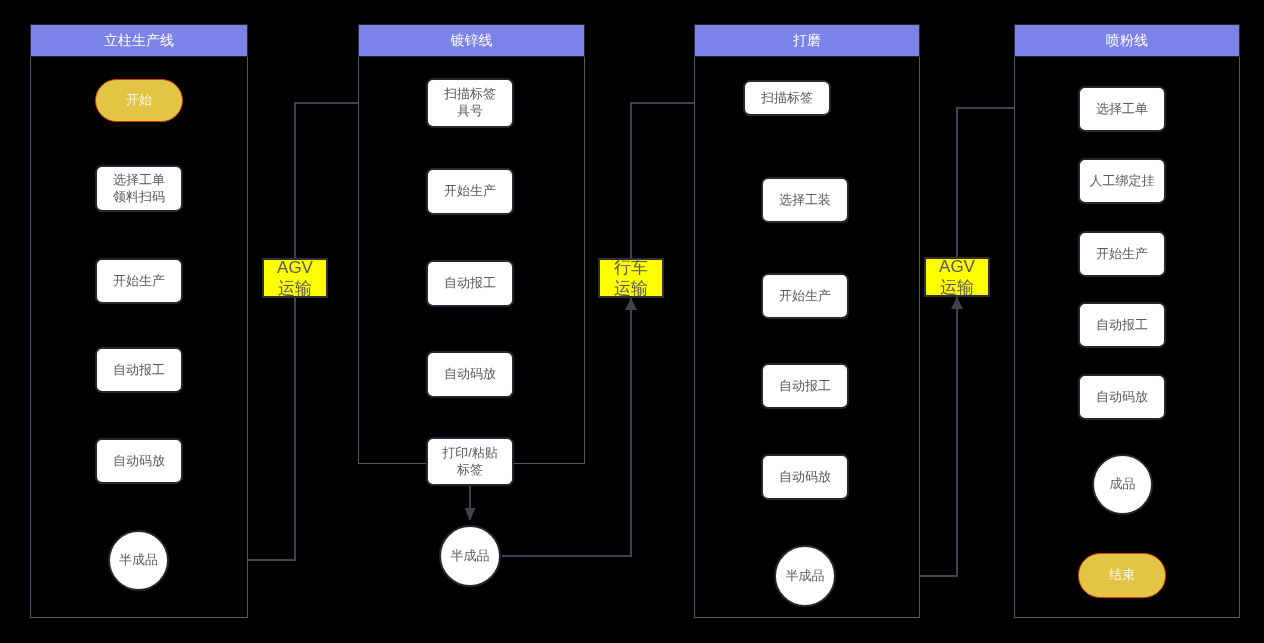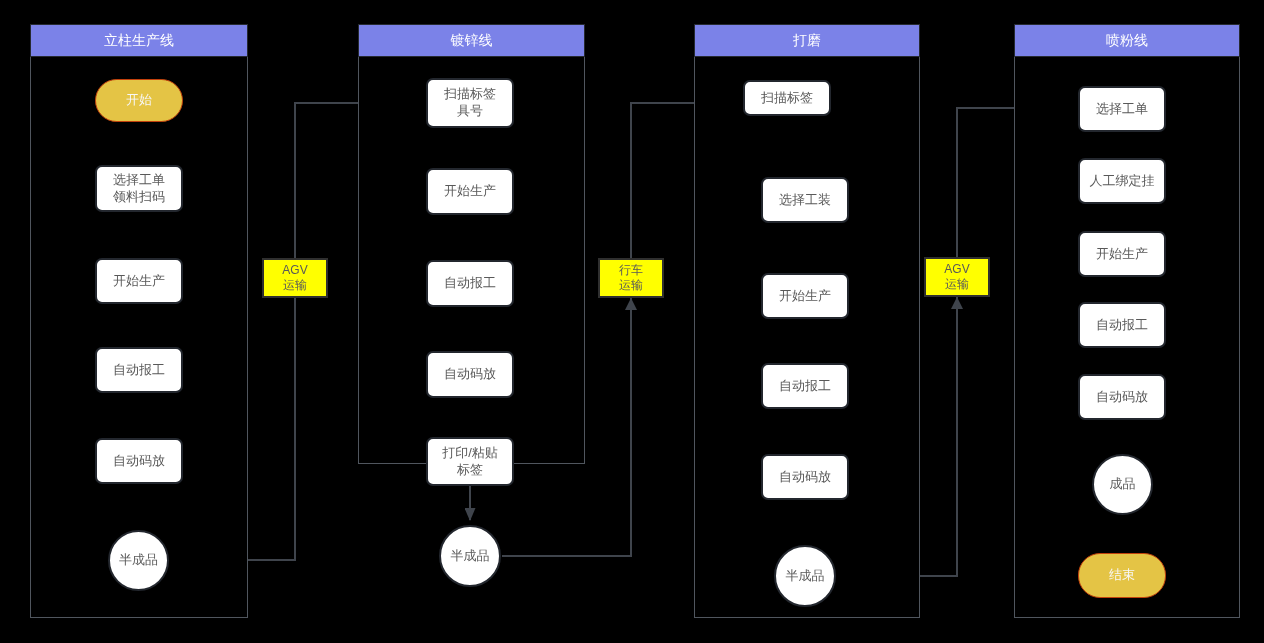--- a/index.html
+++ b/index.html
@@ -10,21 +10,21 @@
   .col-header{position:absolute;left:-1px;top:-1px;right:-1px;height:33px;
     background:#7b82e8;border:1px solid #262a31;box-sizing:border-box;
     display:flex;align-items:center;justify-content:center;
     color:#ffffff;font-size:14px;}
 
   .node{position:absolute;box-sizing:border-box;display:flex;align-items:center;justify-content:center;
     text-align:center;white-space:pre-line;font-size:13px;line-height:1.3;}
   .process{background:#ffffff;border:2px solid #23272e;border-radius:7px;color:#595959;}
   .circle{background:#ffffff;border:2px solid #23272e;border-radius:50%;color:#595959;}
   .pill{background:#e4c445;border:1px solid #c2410c;border-radius:22px;color:#f7f7f7;}
-  .tlabel{background:#ffff00;border:2px solid #2f2f2f;color:#595959;font-size:12px;line-height:1.25;}
+  .tlabel{background:#ffff00;border:2px solid #2f2f2f;color:#595959;font-size:17px;line-height:1.25;}
 
   svg.edges{position:absolute;left:0;top:0;pointer-events:none;}
   .e{fill:none;stroke:#3f444c;stroke-width:2;}
 </style>
 </head>
 <body>
 
 <div class="canvas">
 
   <svg class="edges" width="1264" height="643">

